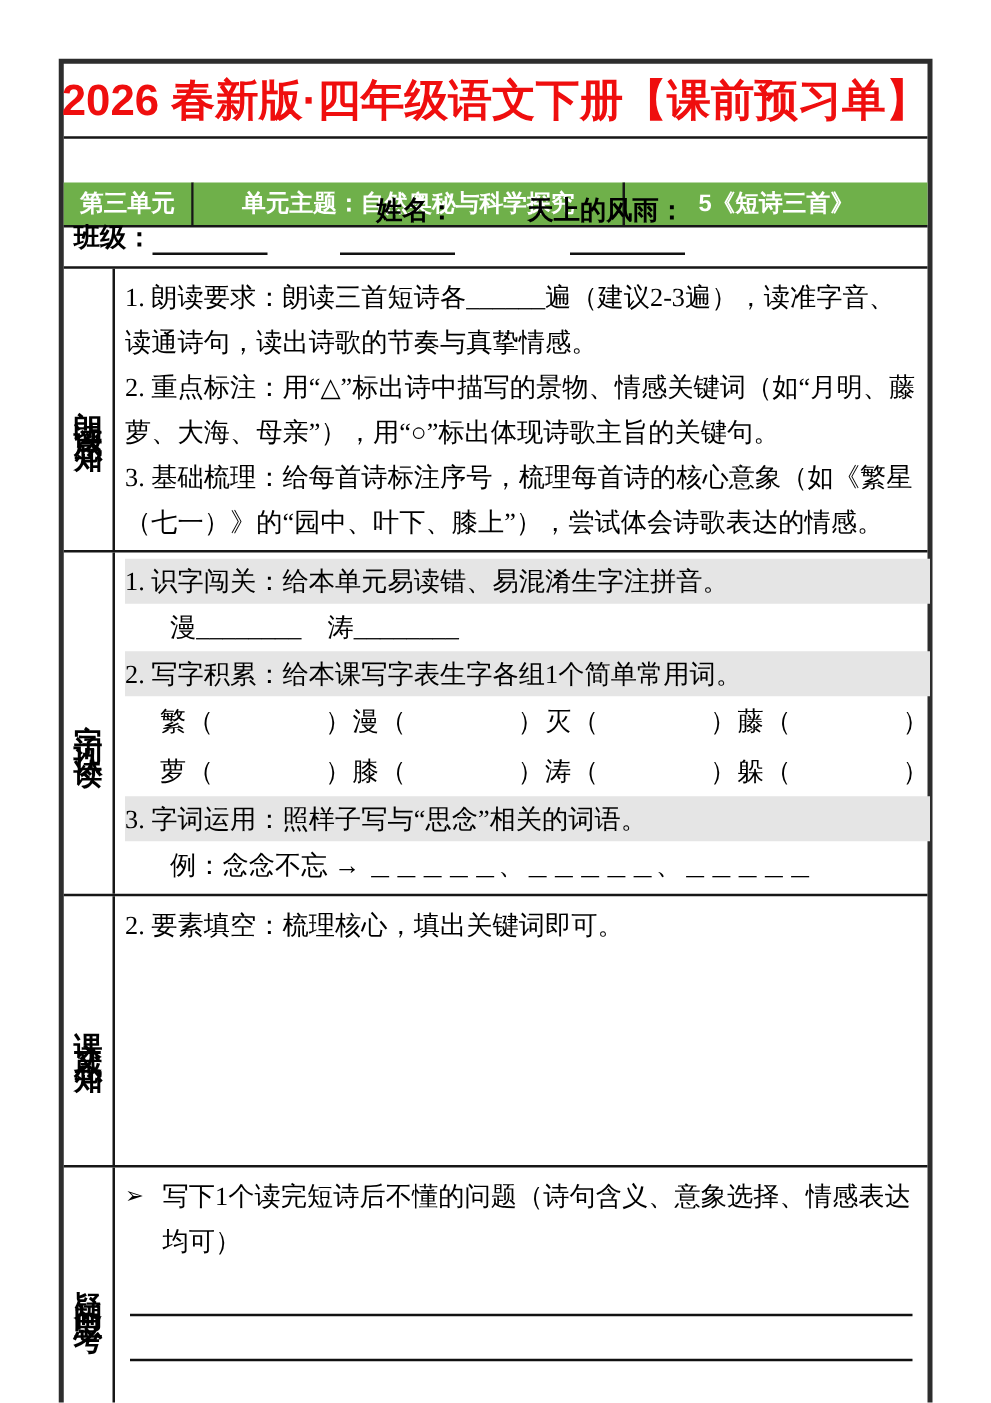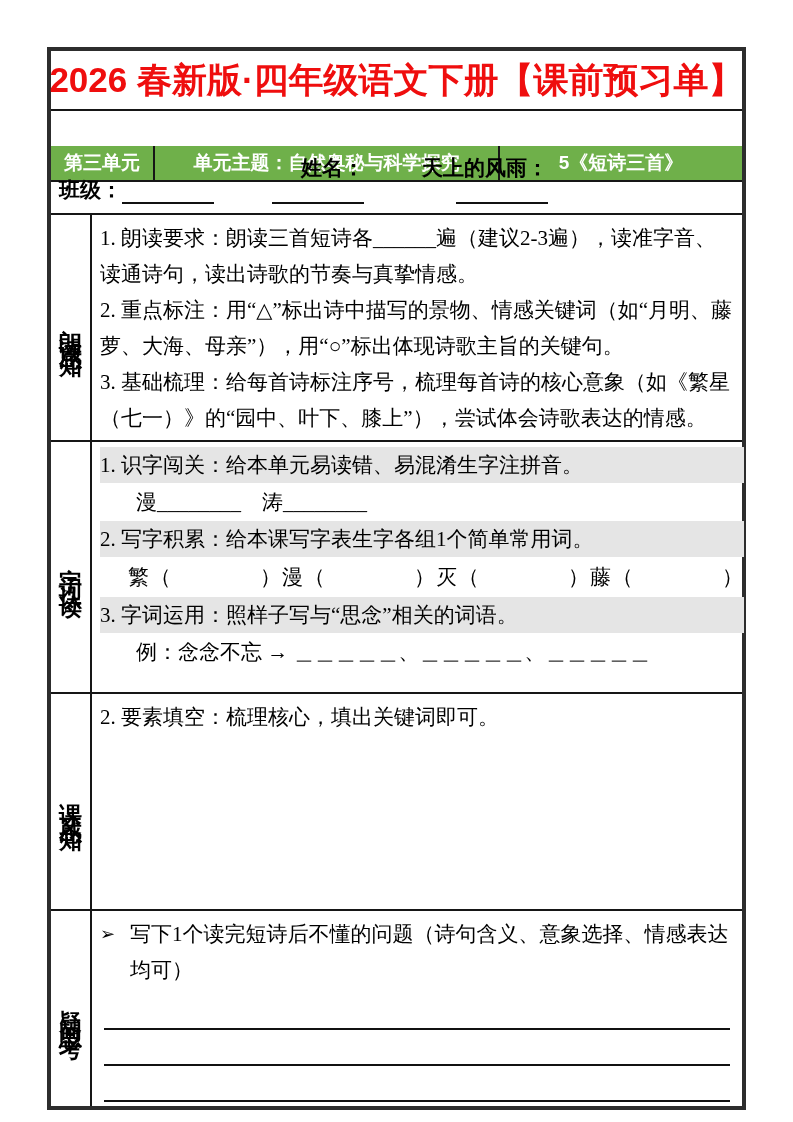--- a/index.html
+++ b/index.html
@@ -163,20 +163,21 @@
 
   <div class="section sec-words hr">
     <div class="label-cell">
       <div class="vlabel">字词认读</div>
     </div>
     <div class="content-cell">
       <div class="item hl">1. 识字闯关：给本单元易读错、易混淆生字注拼音。</div>
       <div class="indent">漫________　涛________</div>
       <div class="item hl">2. 写字积累：给本课写字表生字各组1个简单常用词。</div>
       <div class="char-row">繁（　　　　）漫（　　　　）灭（　　　　）藤（　　　　）</div>
+      <div class="char-row">萝（　　　　）膝（　　　　）涛（　　　　）躲（　　　　）</div>
       <div class="item hl">3. 字词运用：照样子写与“思念”相关的词语。</div>
       <div class="indent">例：念念不忘 → ＿＿＿＿＿、＿＿＿＿＿、＿＿＿＿＿</div>
     </div>
   </div>
 
   <div class="section sec-text hr">
     <div class="label-cell">
       <div class="vlabel">课文感知</div>
     </div>
     <div class="content-cell">

